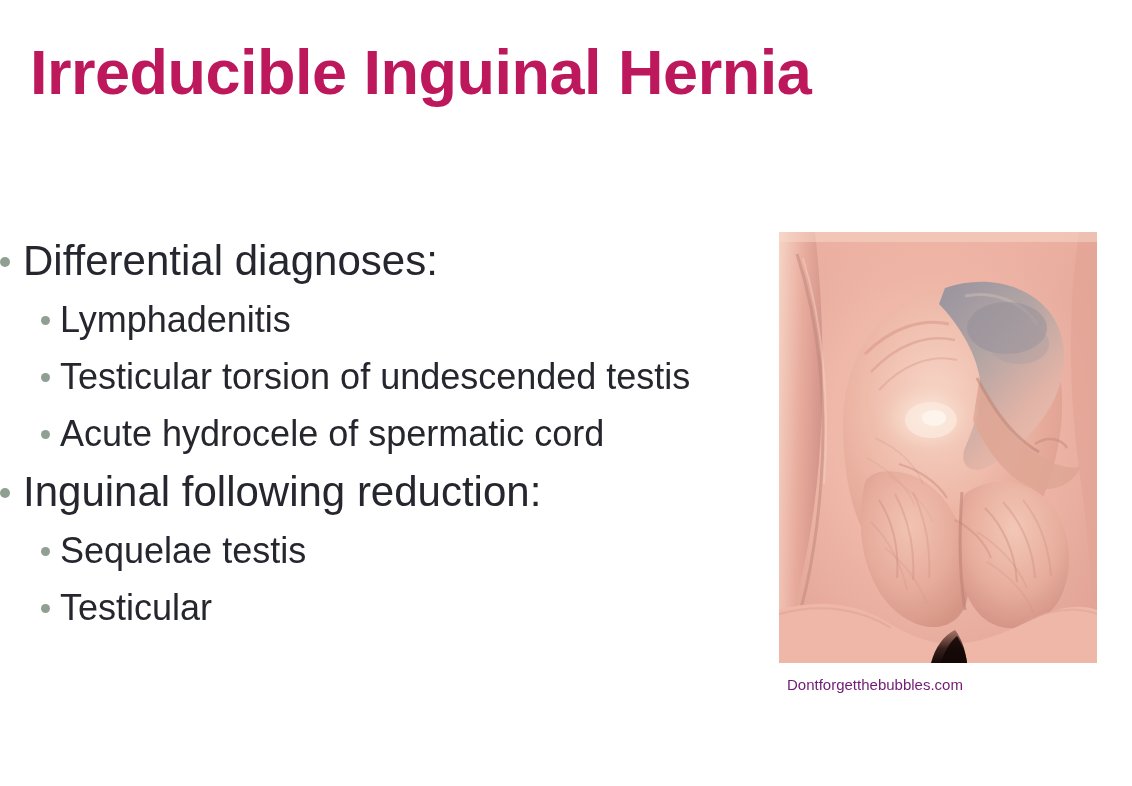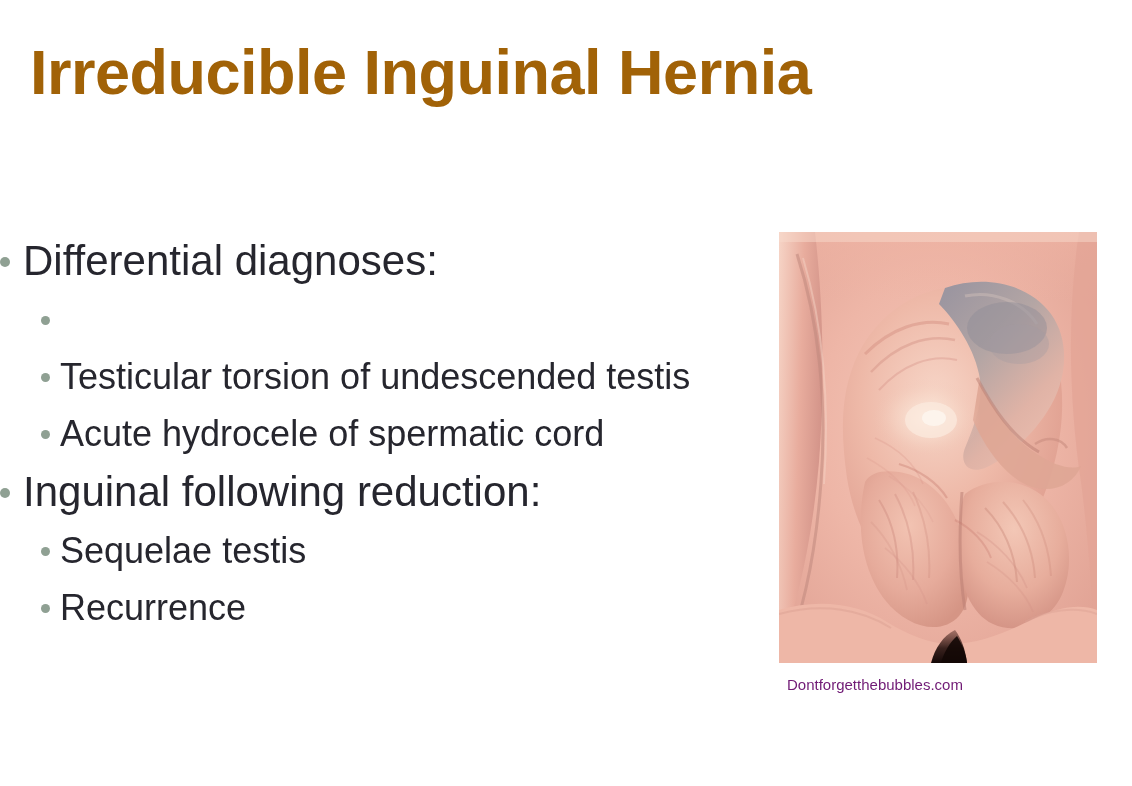--- a/index.html
+++ b/index.html
@@ -22,21 +22,21 @@
   }
 
   
   .slide-title {
     position: absolute;
     left: 30px;
     top: 37px;
     font-size: 63px;
     font-weight: bold;
     letter-spacing: -0.5px;
-    color: #a16207;
+    color: #be185d;
     line-height: 1.12;
     white-space: nowrap;
   }
 
   
   .body-list {
     position: absolute;
     left: 0px;
     top: 238px;
     width: 790px;
@@ -120,40 +120,41 @@
 
   <div class="slide-title">Irreducible Inguinal Hernia</div>
 
   <div class="body-list">
       <div class="bullet-row level-1">
         <span class="bullet-dot"></span>
         <span class="bullet-text">Differential diagnoses:</span>
       </div>
       <div class="bullet-row level-2">
         <span class="bullet-dot"></span>
+        <span class="bullet-text">Lymphadenitis</span>
       </div>
       <div class="bullet-row level-2">
         <span class="bullet-dot"></span>
         <span class="bullet-text">Testicular torsion of undescended testis</span>
       </div>
       <div class="bullet-row level-2">
         <span class="bullet-dot"></span>
         <span class="bullet-text">Acute hydrocele of spermatic cord</span>
       </div>
       <div class="bullet-row level-1">
         <span class="bullet-dot"></span>
         <span class="bullet-text">Inguinal following reduction:</span>
       </div>
       <div class="bullet-row level-2">
         <span class="bullet-dot"></span>
         <span class="bullet-text">Sequelae testis</span>
       </div>
       <div class="bullet-row level-2">
         <span class="bullet-dot"></span>
-        <span class="bullet-text">Recurrence</span>
+        <span class="bullet-text">Testicular</span>
       </div>
     </div>
 
   <div class="photo-wrap">
     <svg class="photo" viewBox="0 0 318 431" preserveAspectRatio="none">
       <defs>
         <radialGradient id="skinBase" cx="48%" cy="45%" r="78%">
           <stop offset="0%" stop-color="#f4c6b8"></stop>
           <stop offset="45%" stop-color="#eeb6a7"></stop>
           <stop offset="100%" stop-color="#dd9d8f"></stop>

